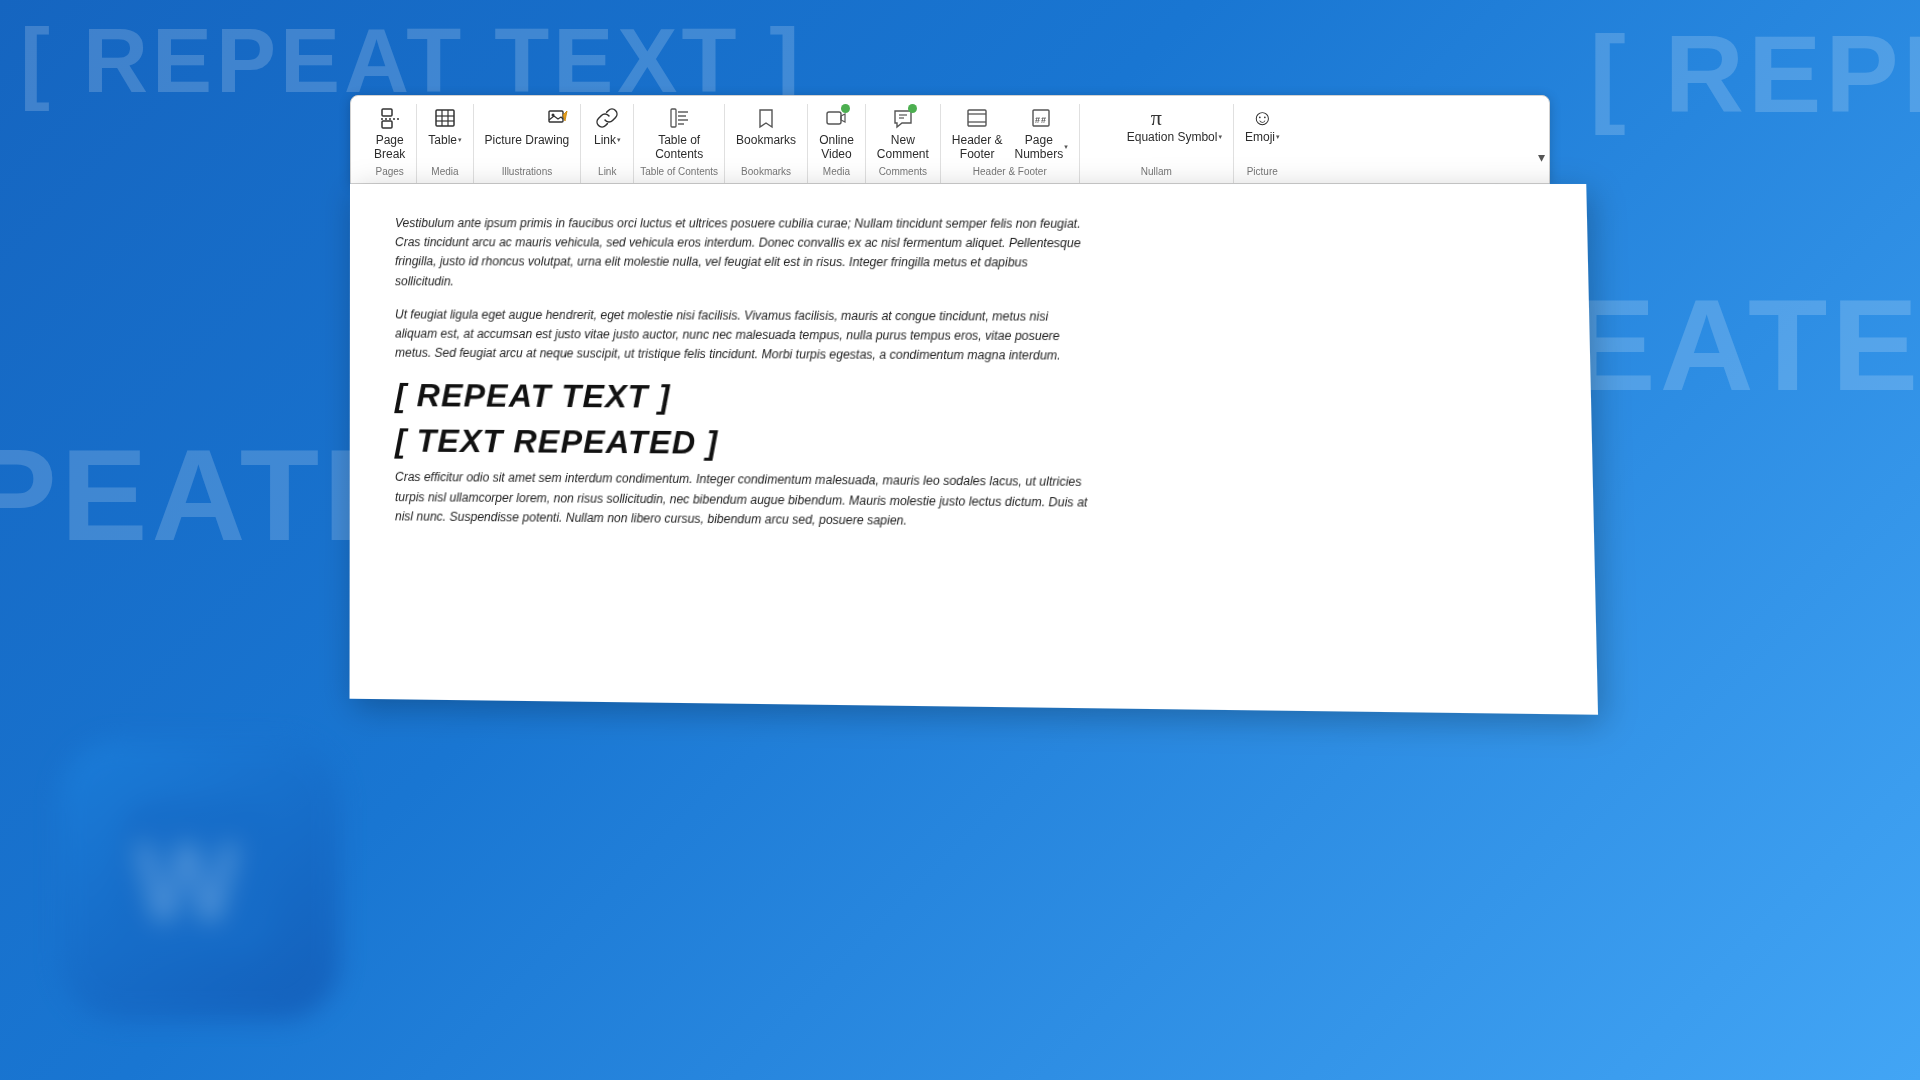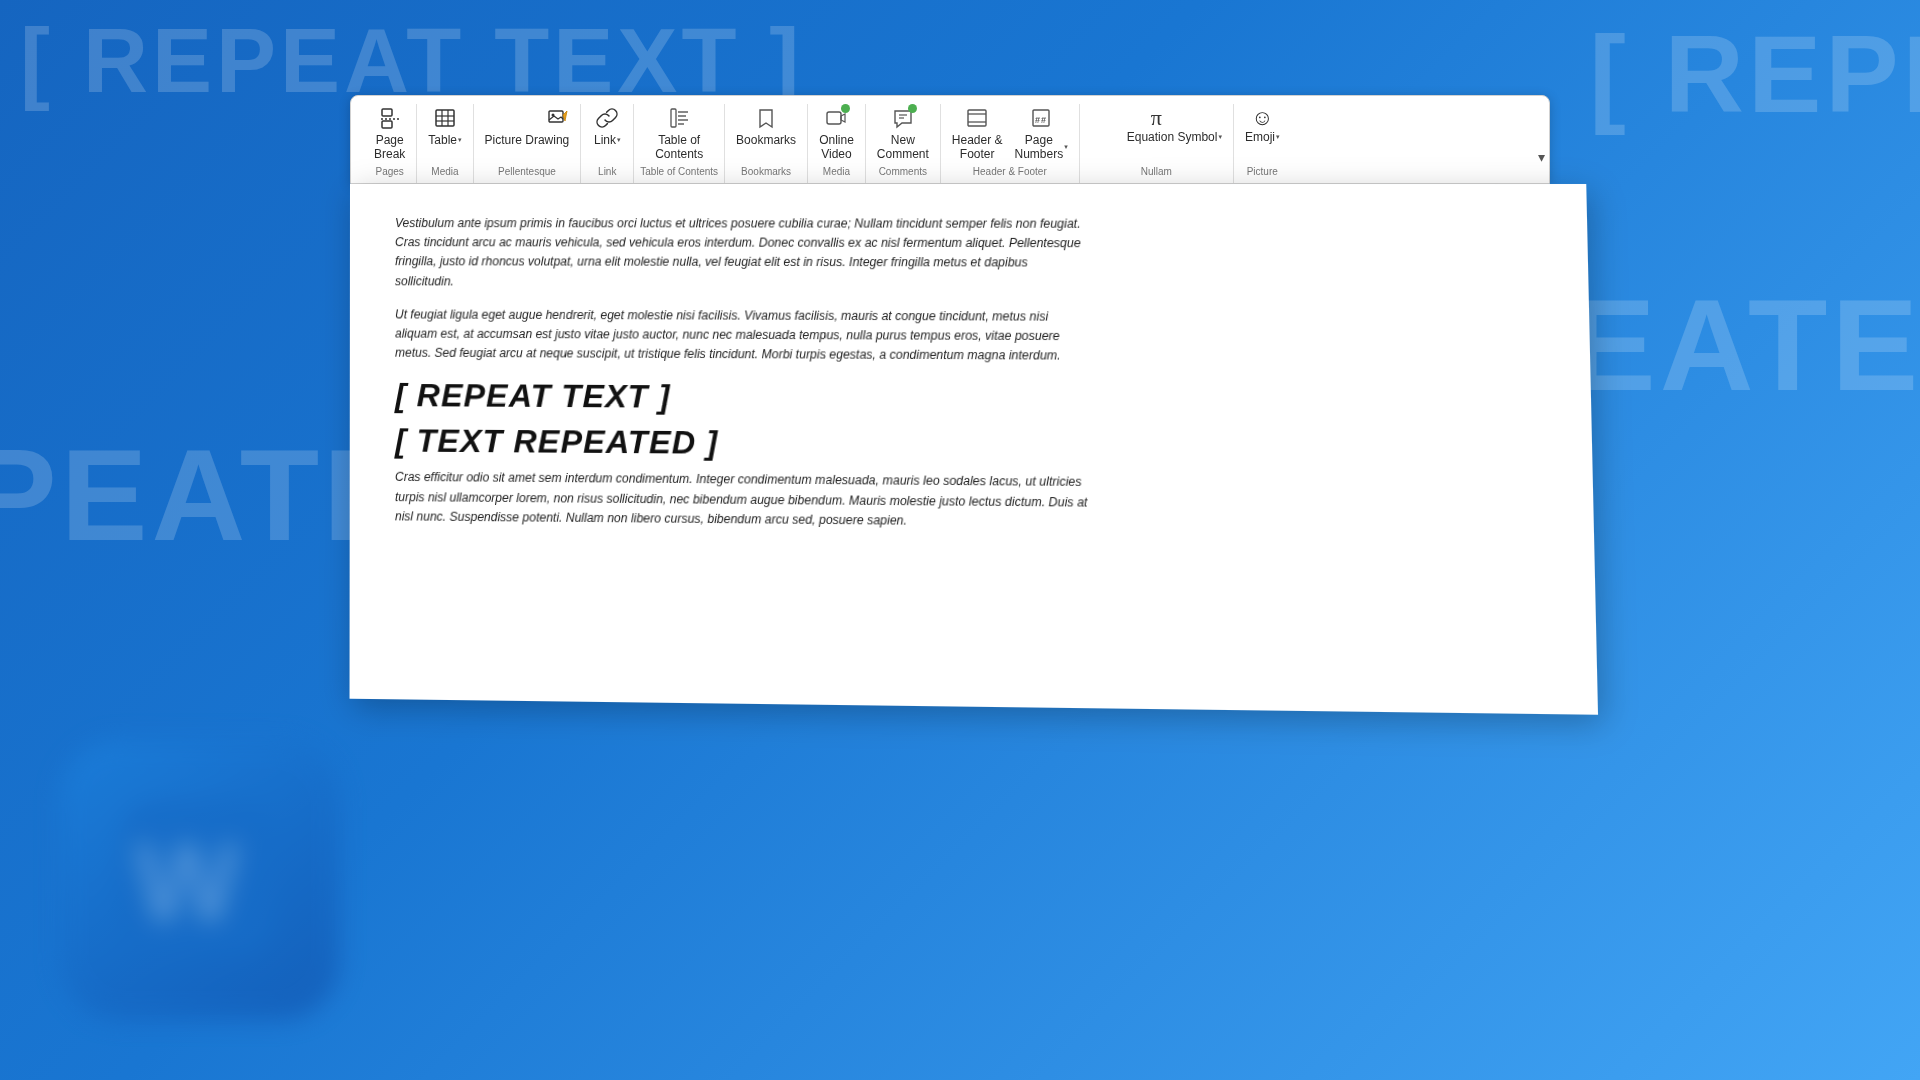--- a/index.html
+++ b/index.html
@@ -248,21 +248,21 @@
               <svg width="22" height="22" viewBox="0 0 22 22" fill="none">
                 <rect x="2" y="4" width="14" height="11" rx="1" stroke="#333" stroke-width="1.4" fill="none"></rect>
                 <circle cx="6" cy="8" r="1.5" fill="#333"></circle>
                 <path d="M2 13 L7 9 L11 12 L14 10 L16 12" stroke="#333" stroke-width="1.2" fill="none"></path>
                 <path d="M16 8 L20 4 L18 14 Z" fill="#e6a020" stroke="#c88000" stroke-width="0.8"></path>
               </svg>
             </span>
             <span class="rb-label">Picture Drawing</span>
           </button>
         </div>
-        <div class="rg-title">Pellentesque</div>
+        <div class="rg-title">Illustrations</div>
       </div>
 
       <div class="rg">
         <div class="rg-items">
           <button class="rb">
             <span class="rb-icon">
               <svg width="22" height="22" viewBox="0 0 22 22" fill="none">
                 <path d="M9 13a5 5 0 0 0 7.54.54l3-3a5 5 0 0 0-7.07-7.07L10.6 5.34" stroke="#333" stroke-width="1.5" stroke-linecap="round"></path>
                 <path d="M13 9a5 5 0 0 0-7.54-.54l-3 3a5 5 0 0 0 7.07 7.07l1.88-1.88" stroke="#333" stroke-width="1.5" stroke-linecap="round"></path>
               </svg>

